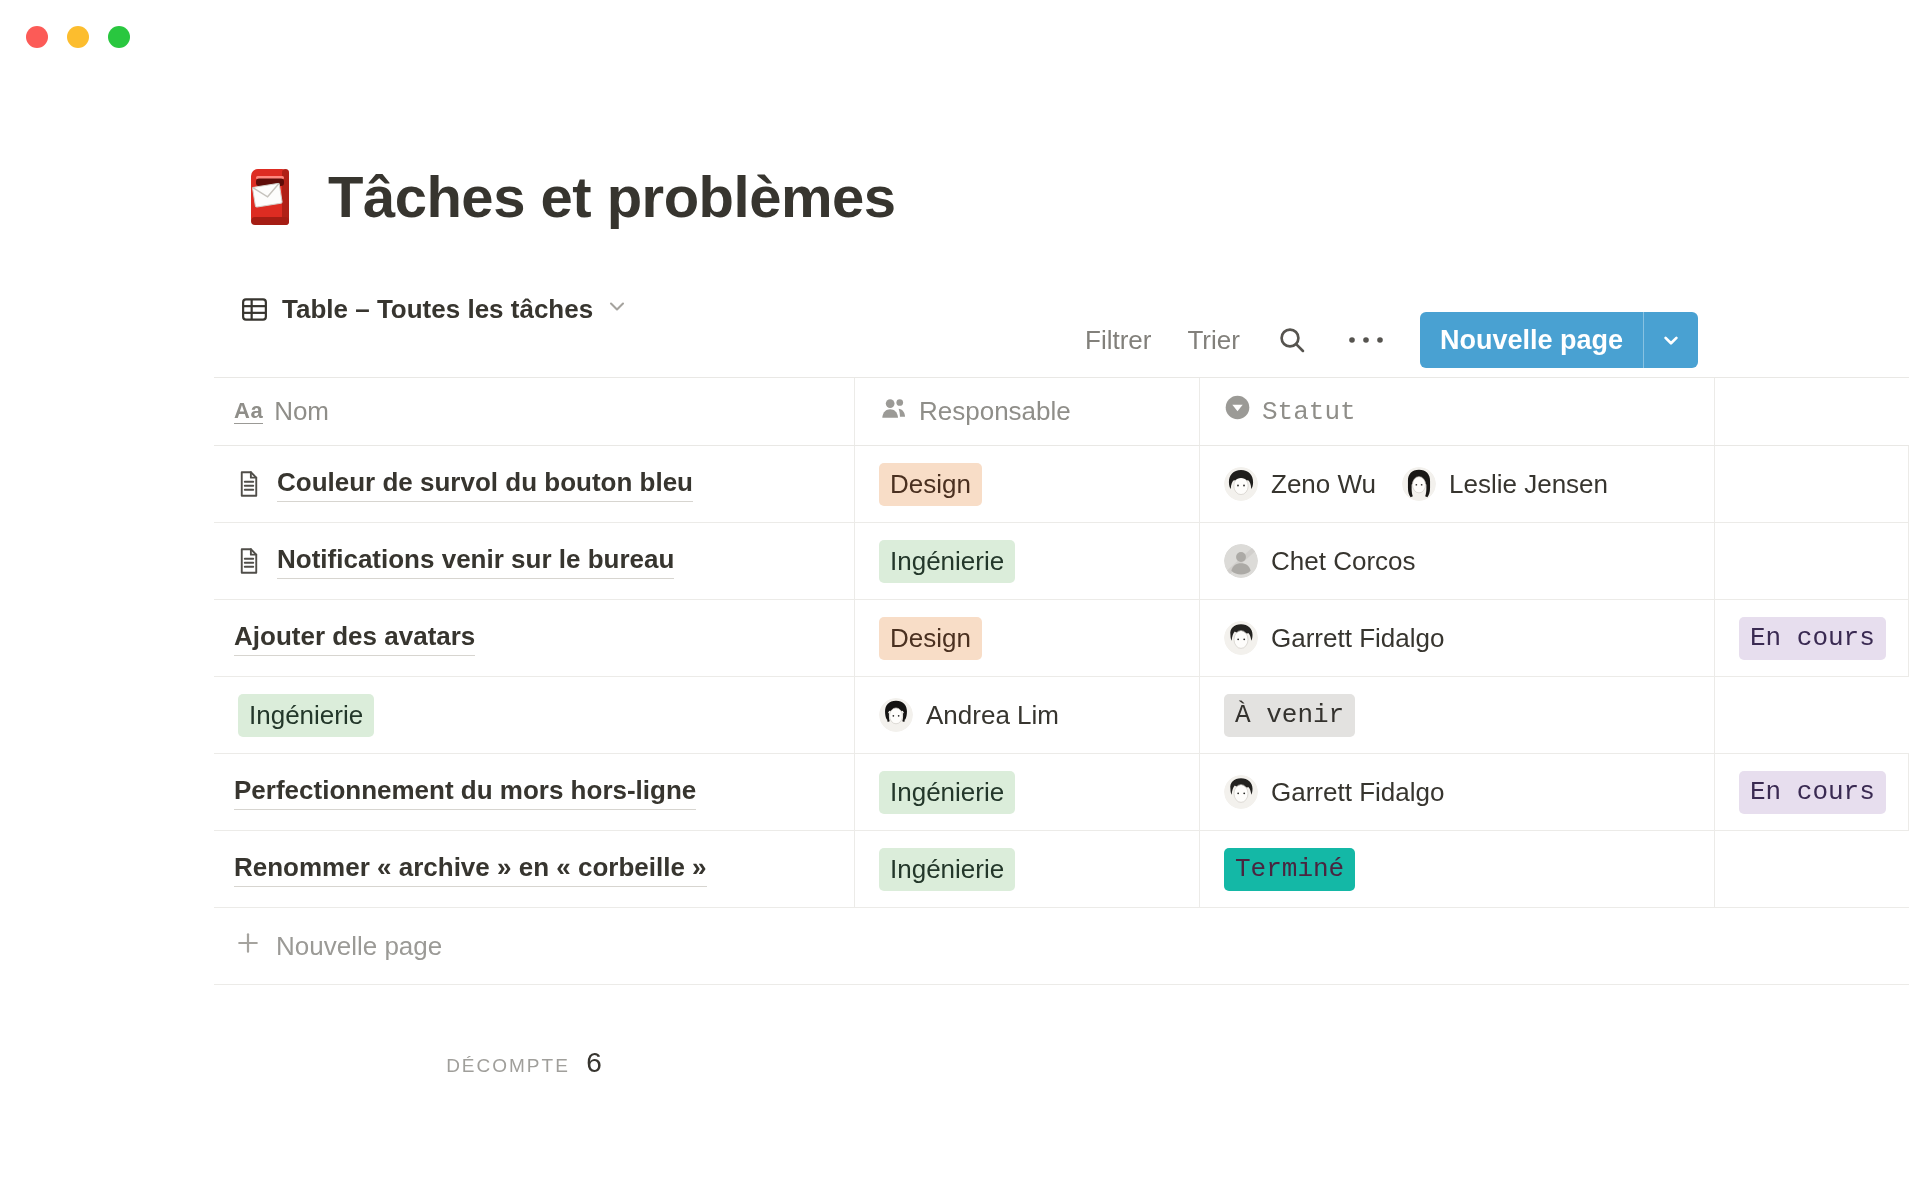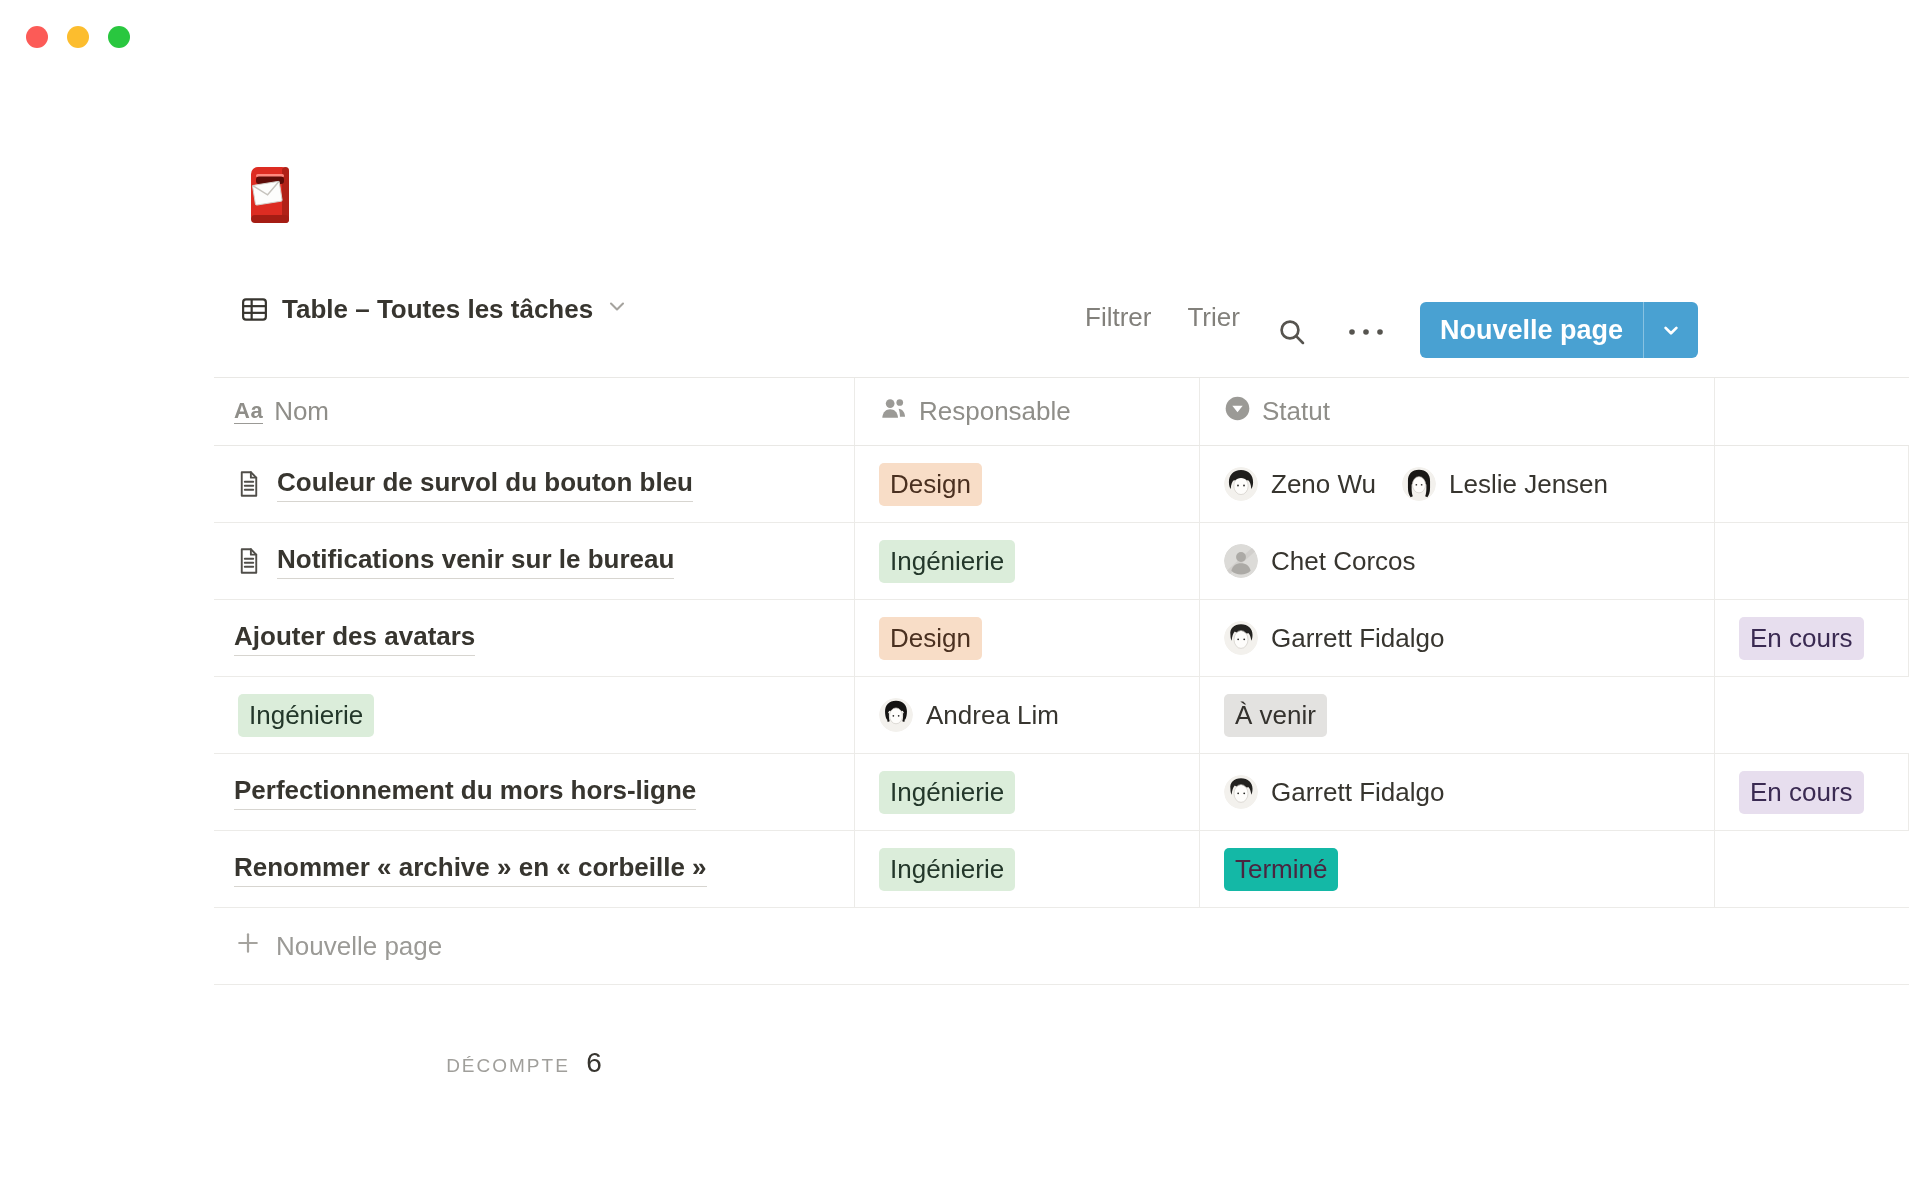--- a/index.html
+++ b/index.html
@@ -17,37 +17,37 @@
 
   
   .title-row { position:absolute; left:238px; top:163px; display:flex; align-items:center; gap:26px; }
   .page-emoji { width:64px; height:64px; display:inline-flex; }
   .page-title { font-size:58px; font-weight:700; letter-spacing:-0.5px; color:#37352F; }
 
   
   .view-bar { position:absolute; left:219px; top:294px; width:1695px; height:60px; }
   .view-tab { position:absolute; left:20px; top:0; height:60px; display:flex; align-items:flex-start; gap:12px; cursor:pointer; }
   .view-tab-label { font-size:26px; font-weight:700; color:#37352F; }
-  .view-actions { position:absolute; right:216px; top:8px; height:60px; display:flex; gap:36px; }
+  .view-actions { position:absolute; right:216px; top:16px; height:60px; display:flex; align-items:center; gap:36px; }
   .toolbar-text { font-size:26px; color:#82807B; cursor:pointer; }
   .icon-btn { display:inline-flex; align-items:center; cursor:pointer; }
   .new-page-btn {
     display:flex; align-items:stretch; height:56px; background:#49A1D2; border-radius:6px;
     color:#fff; cursor:pointer; overflow:hidden; margin-left:-4px;
   }
   .new-page-btn-main { display:flex; align-items:center; padding:0 20px 0 20px; font-size:27px; font-weight:600; }
   .new-page-btn-split { display:flex; align-items:center; padding:0 14px; border-left:1px solid rgba(255,255,255,0.35); }
 
   
   .table { position:absolute; left:214px; top:377px; width:1695px; }
   .t-row { display:grid; grid-template-columns:641px 345px 515px 194px; }
   .t-head { height:69px; border-top:1px solid #E9E8E5; border-bottom:1px solid #E9E8E5; }
   .t-body-row { height:77px; border-bottom:1px solid #ECEBE8; }
   .td { display:flex; align-items:center; padding-left:24px; border-right:1px solid #ECEBE8; overflow:hidden; }
-  .td:last-child { border-right:1px solid #ECEBE8; }
+  .td:last-child { border-right:1px solid #ECEBE8;font-family:Liberation Mono, monospace; }
   .td-name { padding-left:20px; gap:13px; }
   .th { color:#8F8E89; font-size:26px; gap:11px; }
   .th .aa { font-size:22px; font-weight:600; border-bottom:1.8px solid #9B9A96; line-height:1.05; letter-spacing:0.5px; }
   .row-title { font-size:26px; font-weight:600; color:#37352F; border-bottom:1.5px solid #D7D5D0; padding-bottom:3px; cursor:pointer; white-space:nowrap; }
   .doc-icon { width:30px; height:30px; flex:0 0 auto; }
   .row-emoji { width:30px; height:30px; flex:0 0 auto; }
 
   .tag { display:inline-block; font-size:26px; line-height:1; padding:8px 11px 9px; border-radius:5px; white-space:nowrap; }
   .tag-orange { background:#F8DDC7; color:#4A3020; }
   .tag-green  { background:#DBEDDA; color:#23372A; }
@@ -83,20 +83,21 @@
         <rect x="44" y="4" width="7" height="56" rx="3.5" fill="#B02117"></rect>
         <rect x="13" y="52" width="38" height="8" rx="4" fill="#A51D14"></rect>
         <rect x="18" y="11" width="28" height="3.5" rx="1.7" fill="#FF887E"></rect>
         <rect x="18" y="13.5" width="28" height="7.5" rx="3" fill="#5E0C08"></rect>
         <g transform="rotate(-9 31 31)">
           <rect x="16" y="20" width="27" height="20" rx="1.5" fill="#FDFDFC" stroke="#D4D1CB" stroke-width="1"></rect>
           <path d="M16 20 L29.5 31.5 L43 20" fill="none" stroke="#C6C3BD" stroke-width="1.4"></path>
         </g>
       </svg>
     </span>
+    <h1 class="page-title">Tâches et problèmes</h1>
   </div>
 
   <div class="view-bar">
     <div class="view-tab">
       <span>
         <svg viewBox="0 0 24 24" width="31" height="31" fill="none" stroke="#37352F" stroke-width="1.7">
           <rect x="3.2" y="4.2" width="17.6" height="15.6" rx="2.2"></rect>
           <line x1="3.2" y1="9.4" x2="20.8" y2="9.4"></line>
           <line x1="3.2" y1="14.6" x2="20.8" y2="14.6"></line>
           <line x1="9.8" y1="4.2" x2="9.8" y2="19.8"></line>

